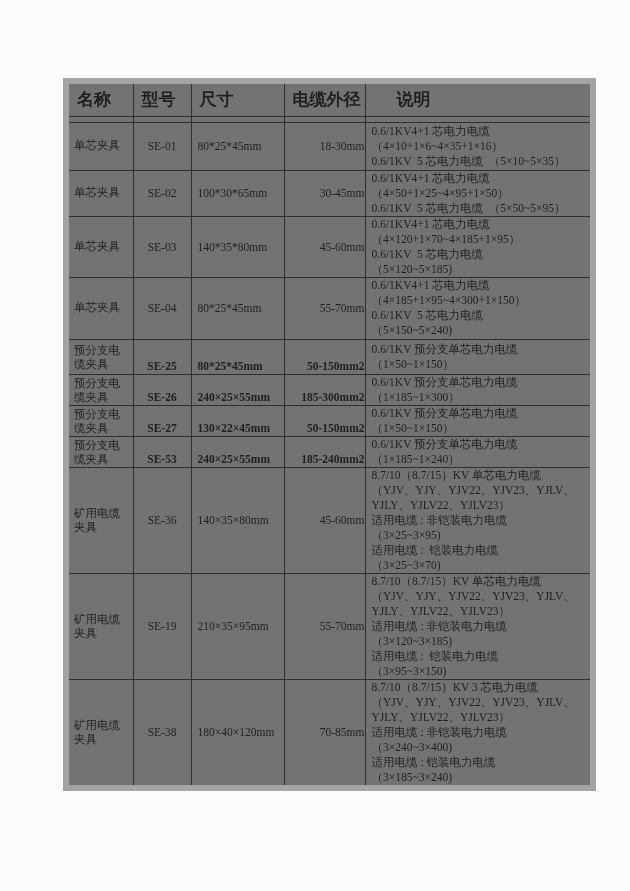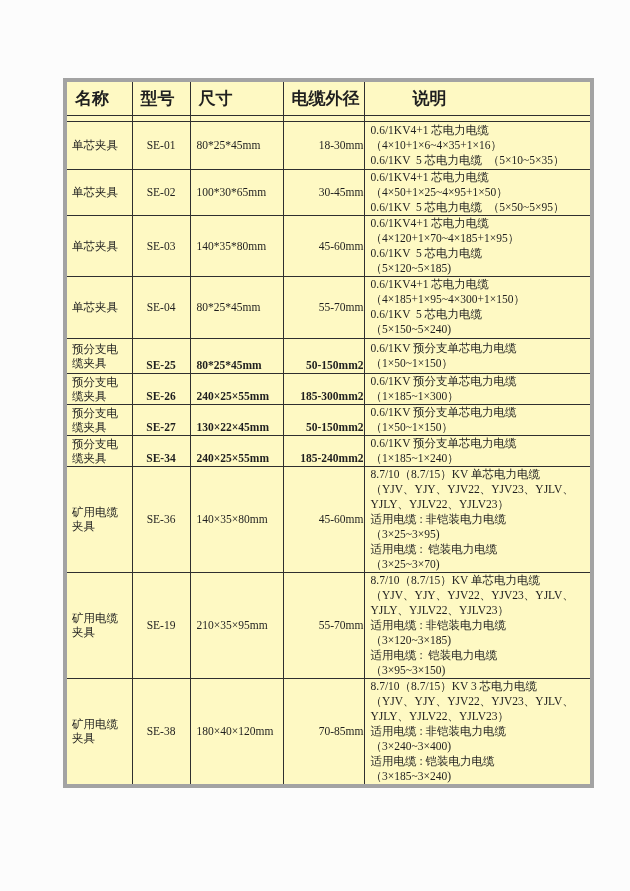--- a/index.html
+++ b/index.html
@@ -6,36 +6,36 @@
   body{
     width:630px;height:891px;position:relative;
     background:#fcfcfc;
     font-family:"Liberation Serif","DejaVu Serif",serif;
     color:#1f1f1f;
   }
   .page{position:absolute;inset:0;}
   table.spec{
     position:absolute;left:63px;top:78px;width:527px;
     border-collapse:collapse;table-layout:fixed;
-    background:#fef9c3;
-    border:4px solid #a3a3a3;
+    background:#737373;
+    border:6px solid #a3a3a3;
   }
   .spec th,.spec td{
     border:1px solid #2f2f2f;
     overflow:hidden;
     white-space:pre-wrap;
   }
   .spec th{
     font-size:17px;font-weight:bold;text-align:left;
     vertical-align:middle;padding:0 0 0 8px;
   }
-  .spec th.h-desc{padding-left:48px;}
+  .spec th.h-desc{padding-left:31px;}
   .spec td{font-size:11.5px;vertical-align:middle;padding:0;}
   td.c-name{padding-left:5px;line-height:14px;}
-  tr.single td.c-name{}
+  tr.single td.c-name{font-family:Liberation Mono, monospace;}
   td.c-model{text-align:center;}
   td.c-size{padding-left:6px;}
   td.c-dia{padding-left:9px;text-align:right;}
   td.c-desc{padding-left:6px;padding-right:2px;line-height:15px;}
   tr.vbot td.c-model,tr.vbot td.c-size,tr.vbot td.c-dia{
     vertical-align:bottom;padding-bottom:2px;font-weight:bold;
   }
   tr.hhead{height:35px;}
   tr.hgap{height:6px;}
   tr.hr1{height:48px;}
@@ -140,21 +140,21 @@
 缆夹具</td>
         <td class="c-model">SE-27</td>
         <td class="c-size">130×22×45mm</td>
         <td class="c-dia">50-150mm2</td>
         <td class="c-desc">0.6/1KV 预分支单芯电力电缆
 （1×50~1×150）</td>
       </tr>
       <tr class="hr8 vbot">
         <td class="c-name">预分支电
 缆夹具</td>
-        <td class="c-model">SE-34</td>
+        <td class="c-model">SE-53</td>
         <td class="c-size">240×25×55mm</td>
         <td class="c-dia">185-240mm2</td>
         <td class="c-desc">0.6/1KV 预分支单芯电力电缆
 （1×185~1×240）</td>
       </tr>
       <tr class="hr9">
         <td class="c-name">矿用电缆
 夹具</td>
         <td class="c-model">SE-36</td>
         <td class="c-size">140×35×80mm</td>

